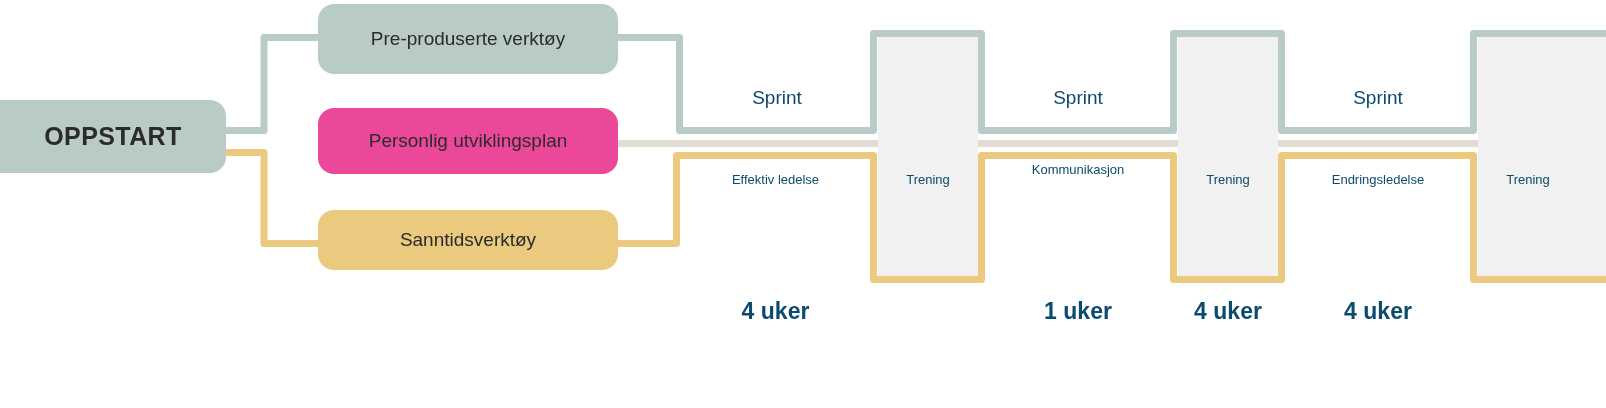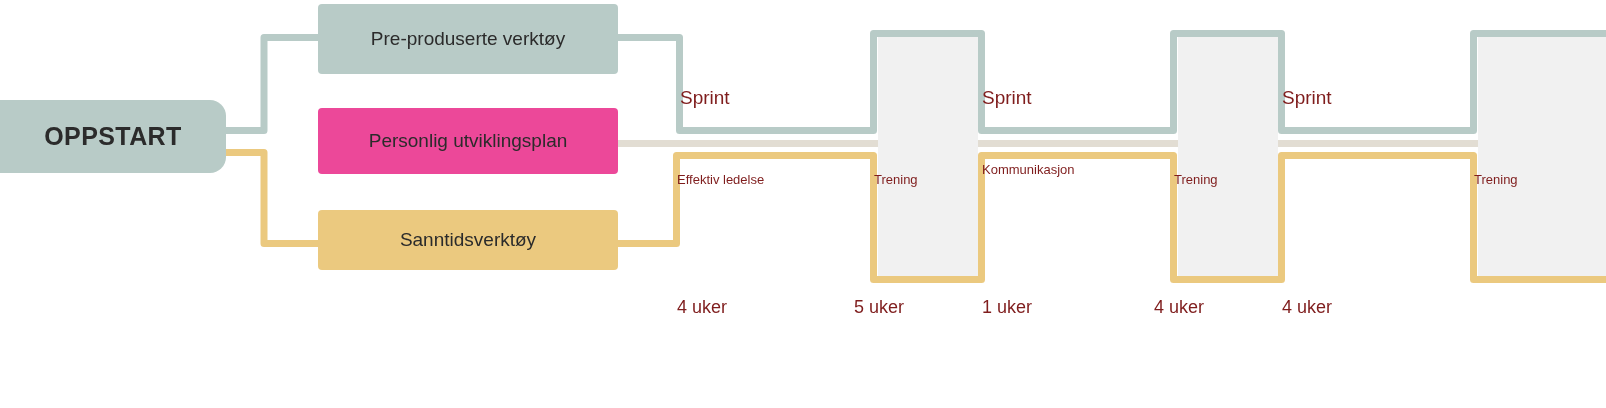--- a/index.html
+++ b/index.html
@@ -26,21 +26,21 @@
     height: 408px;
     pointer-events: none;
   }
 
   
   .node {
     position: absolute;
     display: flex;
     align-items: center;
     justify-content: center;
-    border-radius: 4px;
+    border-radius: 16px;
     box-sizing: border-box;
     text-align: center;
     color: #2b2b2b;
     z-index: 3;
   }
   .node-start {
     left: 0px;
     top: 100px;
     width: 226px;
     height: 73px;
@@ -63,36 +63,37 @@
   
   .training-block {
     position: absolute;
     background: #f1f1f1;
     z-index: 1;
   }
 
   
   .tl-label {
     position: absolute;
-    color: #7f1d1d;
+    text-align: center;
+    color: #0c4a6e;
     z-index: 4;
     line-height: 1.22;
   }
   .sprint-label {
     font-size: 19px;
     top: 86px;
   }
   .course-label {
     font-size: 13px;
     top: 172px;
   }
   .course-label.two-line { top: 162px; }
   .weeks-label {
-    font-size: 18px;
-    font-weight: normal;
+    font-size: 23px;
+    font-weight: bold;
     top: 297px;
   }
 </style>
 </head>
 <body>
 
 <div id="canvas">
 
   <div class="training-block" style="left:878px; top:37px; width:100px; height:239px;"></div>
   <div class="training-block" style="left:1178px; top:37px; width:100px; height:239px;"></div>
@@ -168,30 +169,30 @@
   </div>
   <div class="tl-label course-label" style="left:874px; width:108px;">
     <span>Trening</span>
   </div>
   <div class="tl-label course-label two-line" style="left:982px; width:192px;">
     <div>Kommunikasjon</div>
   </div>
   <div class="tl-label course-label" style="left:1174px; width:108px;">
     <span>Trening</span>
   </div>
+  <div class="tl-label course-label" style="left:1282px; width:192px;">
+    <span>Endringsledelse</span>
+  </div>
   <div class="tl-label course-label" style="left:1474px; width:108px;">
     <span>Trening</span>
   </div>
 
   <div class="tl-label weeks-label" style="left:677px; width:197px;">
     <span>4 uker</span>
   </div>
-  <div class="tl-label weeks-label" style="left:854px; width:148px;">
-    <span>5 uker</span>
-  </div>
   <div class="tl-label weeks-label" style="left:982px; width:192px;">
     <span>1 uker</span>
   </div>
   <div class="tl-label weeks-label" style="left:1154px; width:148px;">
     <span>4 uker</span>
   </div>
   <div class="tl-label weeks-label" style="left:1282px; width:192px;">
     <span>4 uker</span>
   </div>
 

